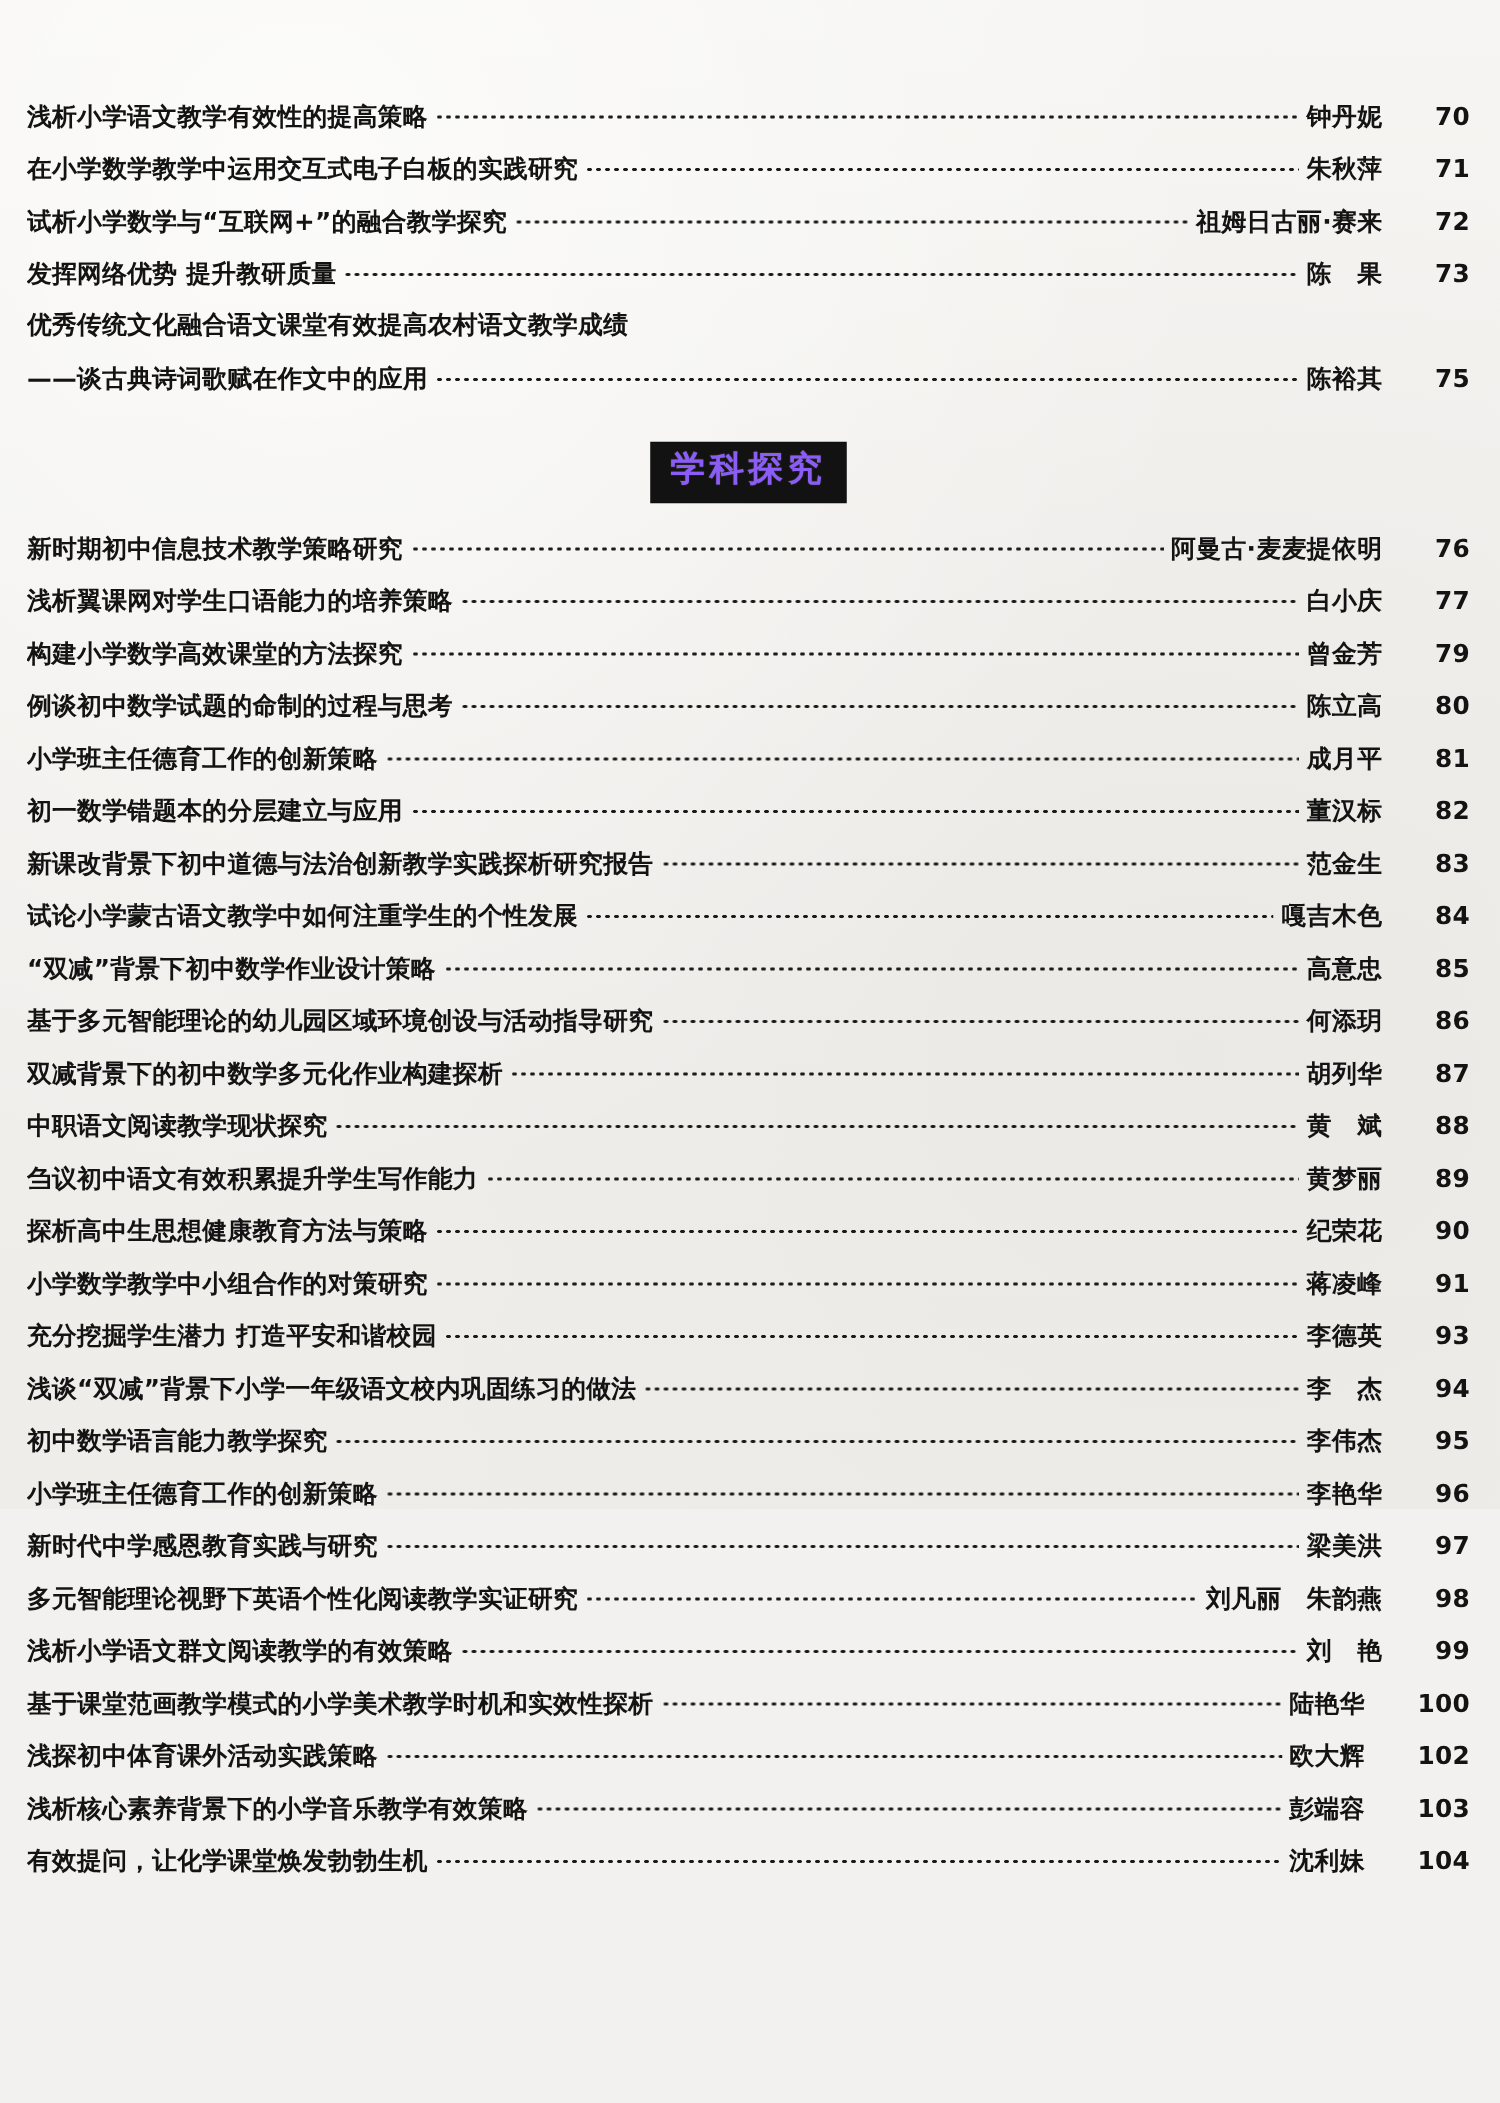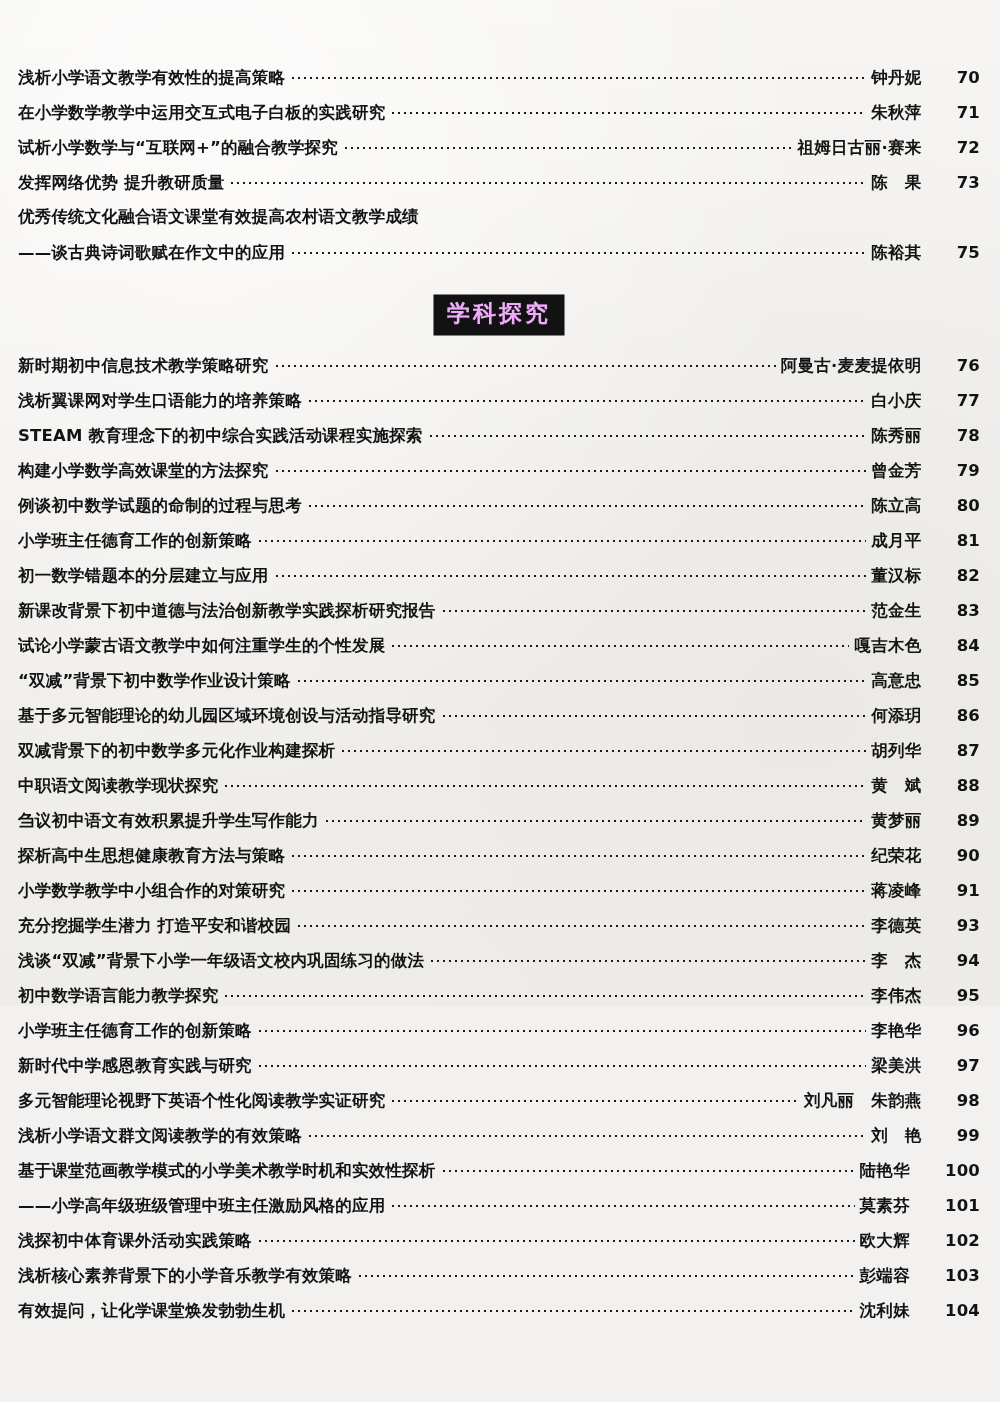--- a/index.html
+++ b/index.html
@@ -102,21 +102,21 @@
   
   .section-header-wrap {
     display: flex;
     justify-content: center;
     align-items: center;
     height: 78px;
   }
   .section-header {
     display: inline-block;
     background: #121212;
-    color: #f0abfc;
+    color: #8b5cf6;
     font-size: 23px;
     font-weight: 700;
     letter-spacing: 3px;
     padding: 5px 13px 7px 13px;
     line-height: 1.18;
     text-shadow: 0 0 1px rgba(255,255,255,0.25);
     box-shadow: 0 0 0 0.5px #0b0b0b;
   }
 </style>
 </head>
@@ -174,26 +174,20 @@
           <span class="author">阿曼古·麦麦提依明</span>
           <span class="page-no">76</span>
         </div>
         <div class="entry">
           <span class="title">浅析翼课网对学生口语能力的培养策略</span>
           <span class="leader"></span>
           <span class="author">白小庆</span>
           <span class="page-no">77</span>
         </div>
         <div class="entry">
-          <span class="title">STEAM 教育理念下的初中综合实践活动课程实施探索</span>
-          <span class="leader"></span>
-          <span class="author">陈秀丽</span>
-          <span class="page-no">78</span>
-        </div>
-        <div class="entry">
           <span class="title">构建小学数学高效课堂的方法探究</span>
           <span class="leader"></span>
           <span class="author">曾金芳</span>
           <span class="page-no">79</span>
         </div>
         <div class="entry">
           <span class="title">例谈初中数学试题的命制的过程与思考</span>
           <span class="leader"></span>
           <span class="author">陈立高</span>
           <span class="page-no">80</span>
@@ -306,26 +300,20 @@
           <span class="author">刘　艳</span>
           <span class="page-no">99</span>
         </div>
         <div class="entry">
           <span class="title">基于课堂范画教学模式的小学美术教学时机和实效性探析</span>
           <span class="leader"></span>
           <span class="author">陆艳华</span>
           <span class="page-no">100</span>
         </div>
         <div class="entry">
-          <span class="title">——小学高年级班级管理中班主任激励风格的应用</span>
-          <span class="leader"></span>
-          <span class="author">莫素芬</span>
-          <span class="page-no">101</span>
-        </div>
-        <div class="entry">
           <span class="title">浅探初中体育课外活动实践策略</span>
           <span class="leader"></span>
           <span class="author">欧大辉</span>
           <span class="page-no">102</span>
         </div>
         <div class="entry">
           <span class="title">浅析核心素养背景下的小学音乐教学有效策略</span>
           <span class="leader"></span>
           <span class="author">彭端容</span>
           <span class="page-no">103</span>

